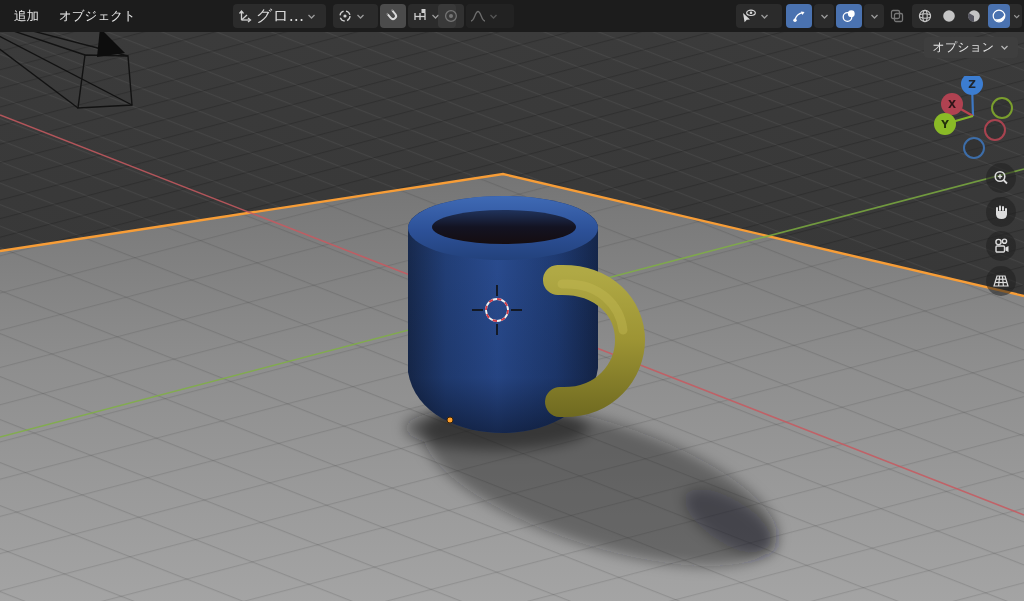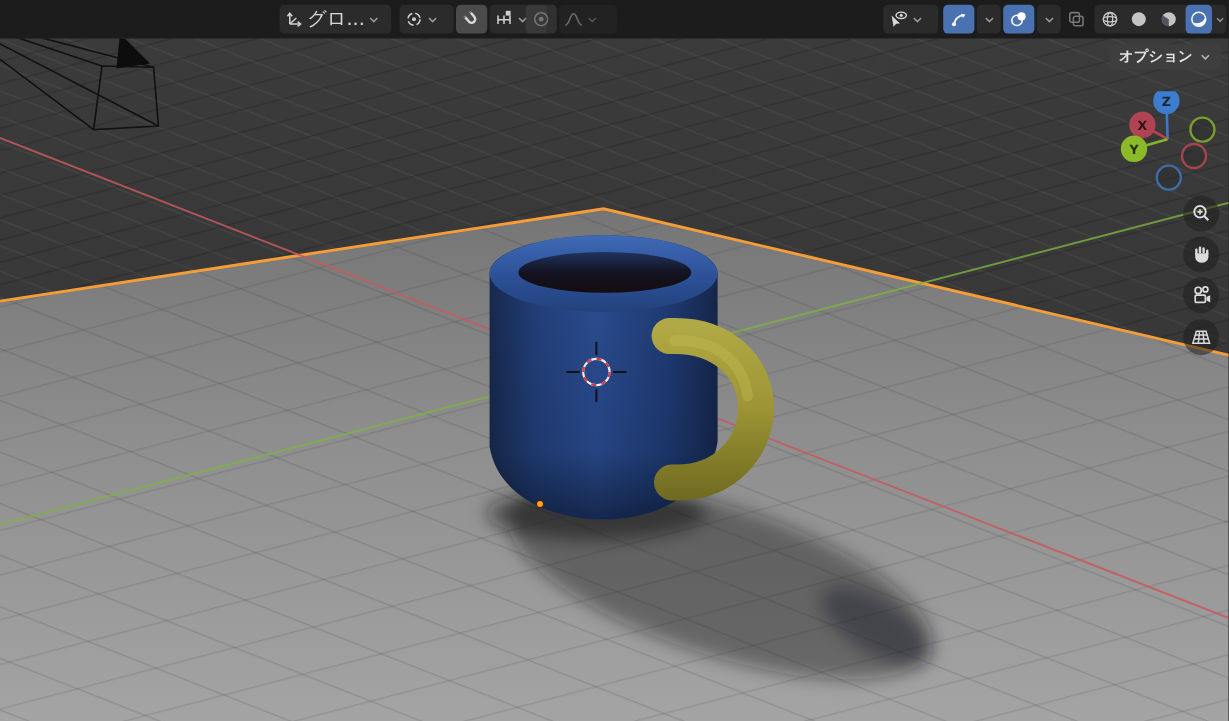--- a/index.html
+++ b/index.html
@@ -15,21 +15,21 @@
   .hbtn{width:26px;height:24px;border-radius:4px;display:flex;align-items:center;justify-content:center;box-sizing:border-box;}
   .hbtn.lit{background:#4a72b0;}
   .hbtn.raised{background:#4b4b4b;}
   .htext{color:#d8d8d8;font-size:16px;white-space:nowrap;}
   .dim{opacity:.45;}
   .cluster{position:absolute;top:4px;display:flex;align-items:center;gap:2px;}
   
   .vp{position:absolute;left:0;top:32px;width:1024px;height:569px;}
   .options-btn{position:absolute;right:6px;top:37px;height:21px;background:#3e3e3e;border-radius:4px;
                display:flex;align-items:center;gap:6px;padding:0 9px;z-index:20;}
-  .options-btn span{color:#e2e2e2;font-size:12px;font-weight:bold;}
+  .options-btn span{color:#e2e2e2;font-size:12px;}
   .axis-gizmo{position:absolute;left:933px;top:76px;z-index:20;}
   .navbtn{position:absolute;left:986px;width:30px;height:30px;border-radius:50%;
           background:rgba(30,30,30,.52);display:flex;align-items:center;justify-content:center;z-index:20;}
 </style>
 </head>
 <body>
 
 <div class="screen">
 
   <svg class="vp" width="1024" height="569" viewBox="0 0 1024 569">
@@ -141,20 +141,24 @@
       <g stroke="#101010" stroke-width="1.6">
         <line x1="497" y1="253" x2="497" y2="264"></line>
         <line x1="497" y1="292" x2="497" y2="303"></line>
         <line x1="472" y1="278" x2="483" y2="278"></line>
         <line x1="511" y1="278" x2="522" y2="278"></line>
       </g>
     </g>
   </svg>
 
   <div class="vp-header">
+    <div class="menu-row">
+      <div class="menu-item">追加</div>
+      <div class="menu-item">オブジェクト</div>
+    </div>
 
     <div class="hgrp" style="left:233px;width:93px;">
       <svg width="16" height="16" viewBox="0 0 16 16">
         <g stroke="#d0d0d0" stroke-width="1.3" fill="none">
           <line x1="4.5" y1="12" x2="4.5" y2="3.5"></line>
             <polyline points="2.5,5.5 4.5,3 6.5,5.5" fill="none"></polyline>
           <line x1="4.5" y1="12" x2="13" y2="12"></line>
             <polyline points="11,10 13.5,12 11,14"></polyline>
           <line x1="4.5" y1="12" x2="10" y2="7"></line>
         </g>

